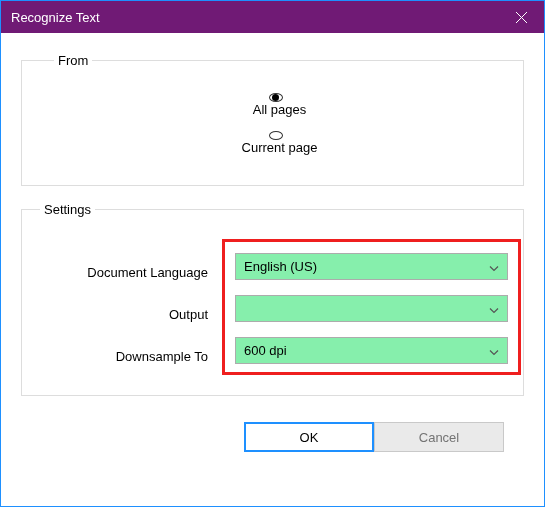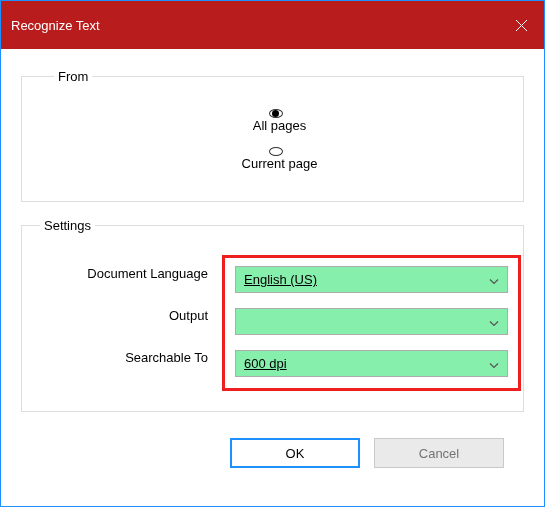--- a/index.html
+++ b/index.html
@@ -11,22 +11,22 @@
     background: #fff;
   }
   .window {
     width: 545px;
     height: 507px;
     border: 1px solid #1e90ff;
     position: relative;
     background: #fff;
   }
   .titlebar {
-    height: 48px;
-    background: #b91c1c;
+    height: 32px;
+    background: #701a75;
     color: #fff;
     display: flex;
     align-items: center;
     padding: 0 0 0 10px;
     font-size: 13px;
   }
   .titlebar .title { flex: 1; }
   .titlebar .close {
     width: 45px;
     height: 32px;
@@ -97,23 +97,22 @@
   fieldset.settings {
     padding: 22px 2px 20px 18px;
   }
   .highlight-box {
     border: 3px solid #ef1f1f;
     padding: 8px 10px 8px 10px;
     margin-left: 182px;
   }
   .setting-row {
     display: flex;
-    align-items: flex-start;
+    align-items: flex-end;
     height: 30px;
-    text-decoration: underline;
   }
   .setting-row + .setting-row { margin-top: 12px; }
   .setting-label {
     width: 182px;
     text-align: right;
     padding-right: 14px;
     position: absolute;
     left: 18px;
   }
   .select {
@@ -130,21 +129,21 @@
   .select .chev {
     position: absolute;
     right: 8px;
     top: 50%;
     transform: translateY(-50%);
     color: #555;
   }
   .buttons {
     display: flex;
     justify-content: flex-end;
-    gap: 14px;
+    gap: 0;
     padding: 10px 20px 0 0;
   }
   .btn {
     width: 130px;
     height: 30px;
     display: flex;
     align-items: center;
     justify-content: center;
     font-size: 13px;
     font-family: inherit;
@@ -218,21 +217,21 @@
           <div class="select">
             <span class="chev">
               <svg width="10" height="6" viewBox="0 0 10 6" fill="none" stroke="#555" stroke-width="1.2">
                   <polyline points="1,1 5,5 9,1"></polyline>
                 </svg>
             </span>
           </div>
         </div>
 
         <div class="setting-row">
-          <span class="setting-label">Searchable To</span>
+          <span class="setting-label">Downsample To</span>
           <div class="select">
             <span>600 dpi</span>
             <span class="chev">
               <svg width="10" height="6" viewBox="0 0 10 6" fill="none" stroke="#555" stroke-width="1.2">
                   <polyline points="1,1 5,5 9,1"></polyline>
                 </svg>
             </span>
           </div>
         </div>
 

